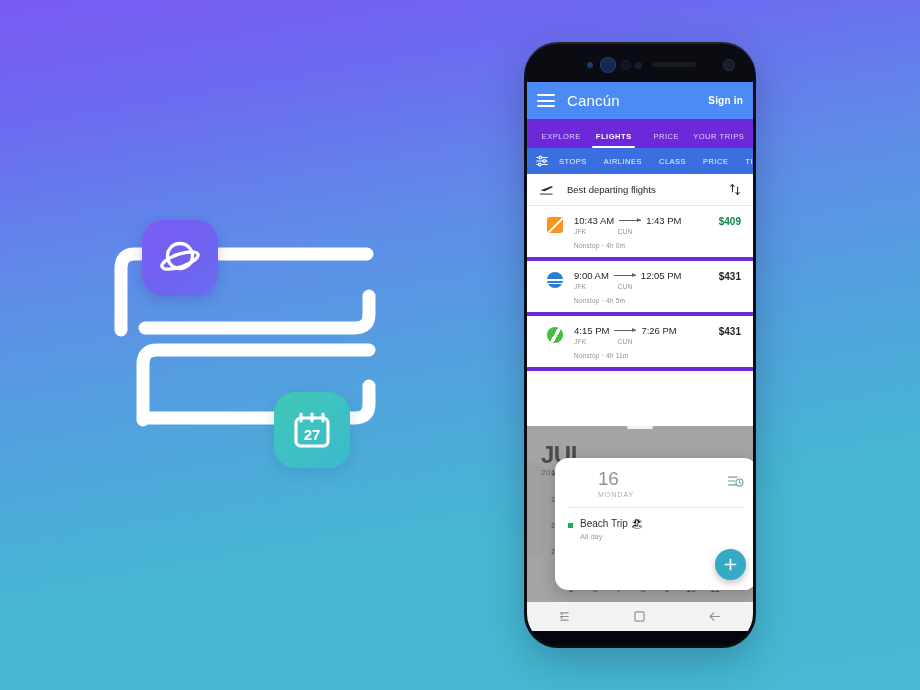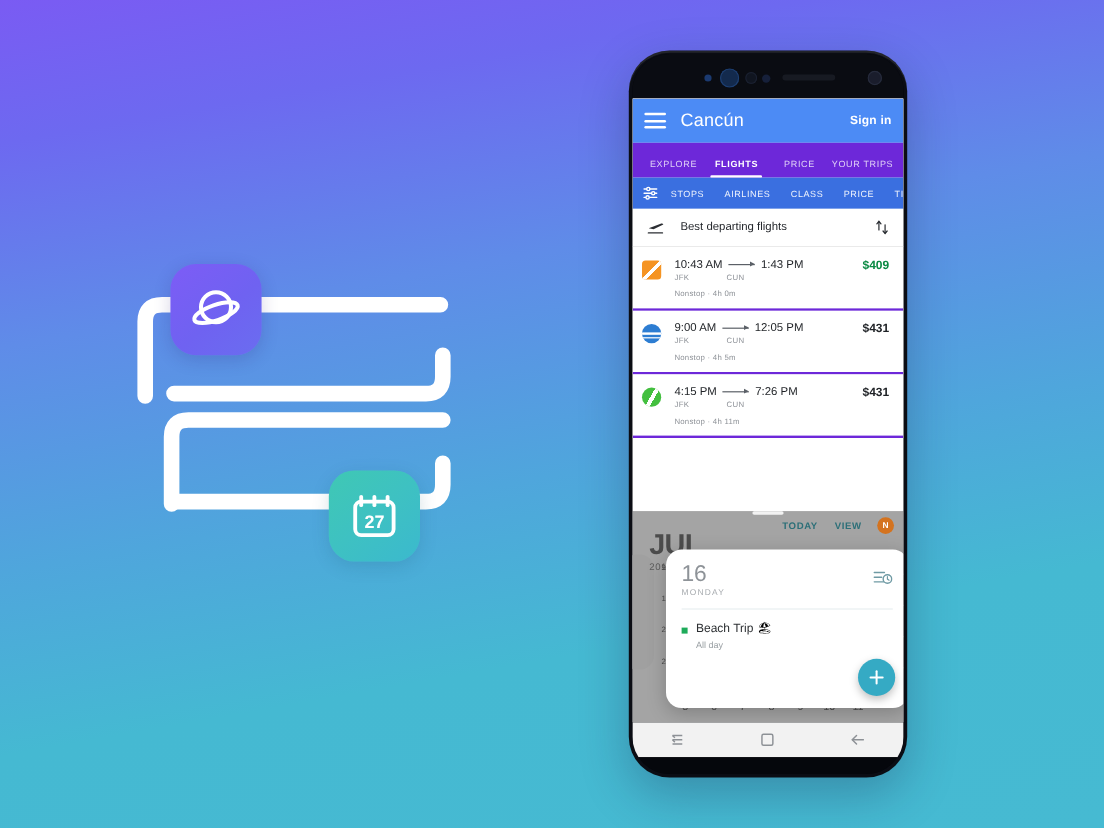--- a/index.html
+++ b/index.html
@@ -197,22 +197,22 @@
   #section-title {
     font-size: 9.5px;
     color: #23262b;
     margin-left: 13px;
   }
   #sort-icon { margin-left: auto; }
 
   .flight-row {
     display: flex;
     align-items: flex-start;
-    padding: 9px 12px 8px 8px;
-    border-bottom: 2px solid #6d28d9;
+    padding: 9px 12px 8px 20px;
+    border-bottom: 4px solid #6d28d9;
     box-sizing: border-box;
     background: #fff;
   }
   .logo {
     width: 16px; height: 16px;
     margin-right: 11px;
     flex: 0 0 auto;
     margin-top: 2px;
   }
   .logo.sq { border-radius: 3px; }
@@ -391,20 +391,21 @@
     background: #fff;
     border-radius: 13px;
     z-index: 8;
     box-shadow: 0 4px 16px rgba(0,0,0,0.22);
     overflow: hidden;
   }
   #card-head {
     display: flex;
     align-items: flex-start;
     padding: 11px 13px 0 13px;
+    margin-left: 30px;
   }
   #card-day {
     font-size: 19px;
     color: #8e9398;
     line-height: 19px;
     letter-spacing: -.3px;
   }
   #card-weekday {
     font-size: 7px;
     color: #a7abaf;
@@ -690,27 +691,20 @@
             <div class="day-num">6</div>
             <div class="day-num">7</div>
             <div class="day-num">8</div>
             <div class="day-num">9</div>
             <div class="day-num">10</div>
             <div class="day-num">11</div>
           </div>
 
           <div id="cal-scrim"></div>
 
-          <div id="cal-topbar">
-            <div id="cal-top-actions">
-              <span class="cal-action">TODAY</span>
-              <span class="cal-action">VIEW</span>
-              <span id="avatar">N</span>
-            </div>
-          </div>
 
           <div id="event-card">
             <div id="card-head">
               <div>
                 <div id="card-day">16</div>
                 <div id="card-weekday">MONDAY</div>
               </div>
               <svg id="agenda-icon" width="17" height="14" viewBox="0 0 22 18">
                 <g stroke="#6f9aa4" stroke-width="1.5" stroke-linecap="round">
                   <path d="M2 4 H13"></path>

